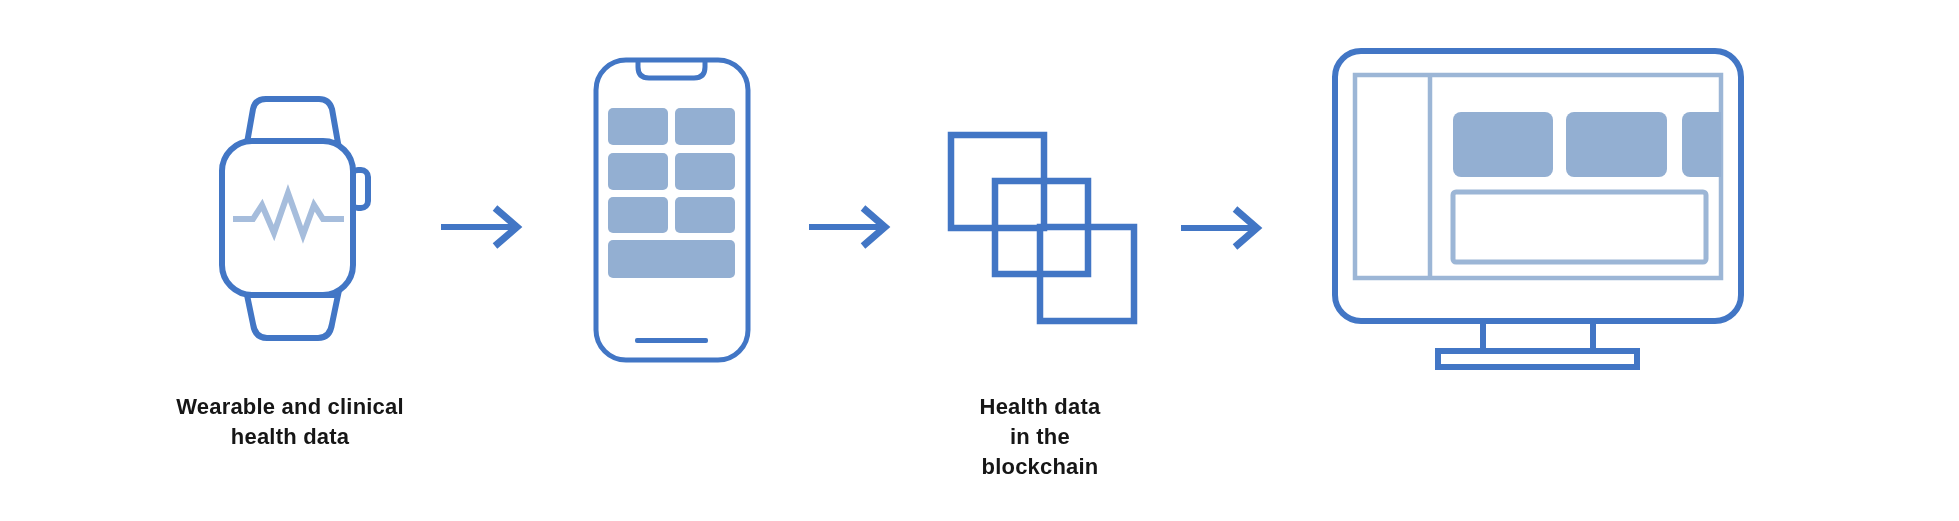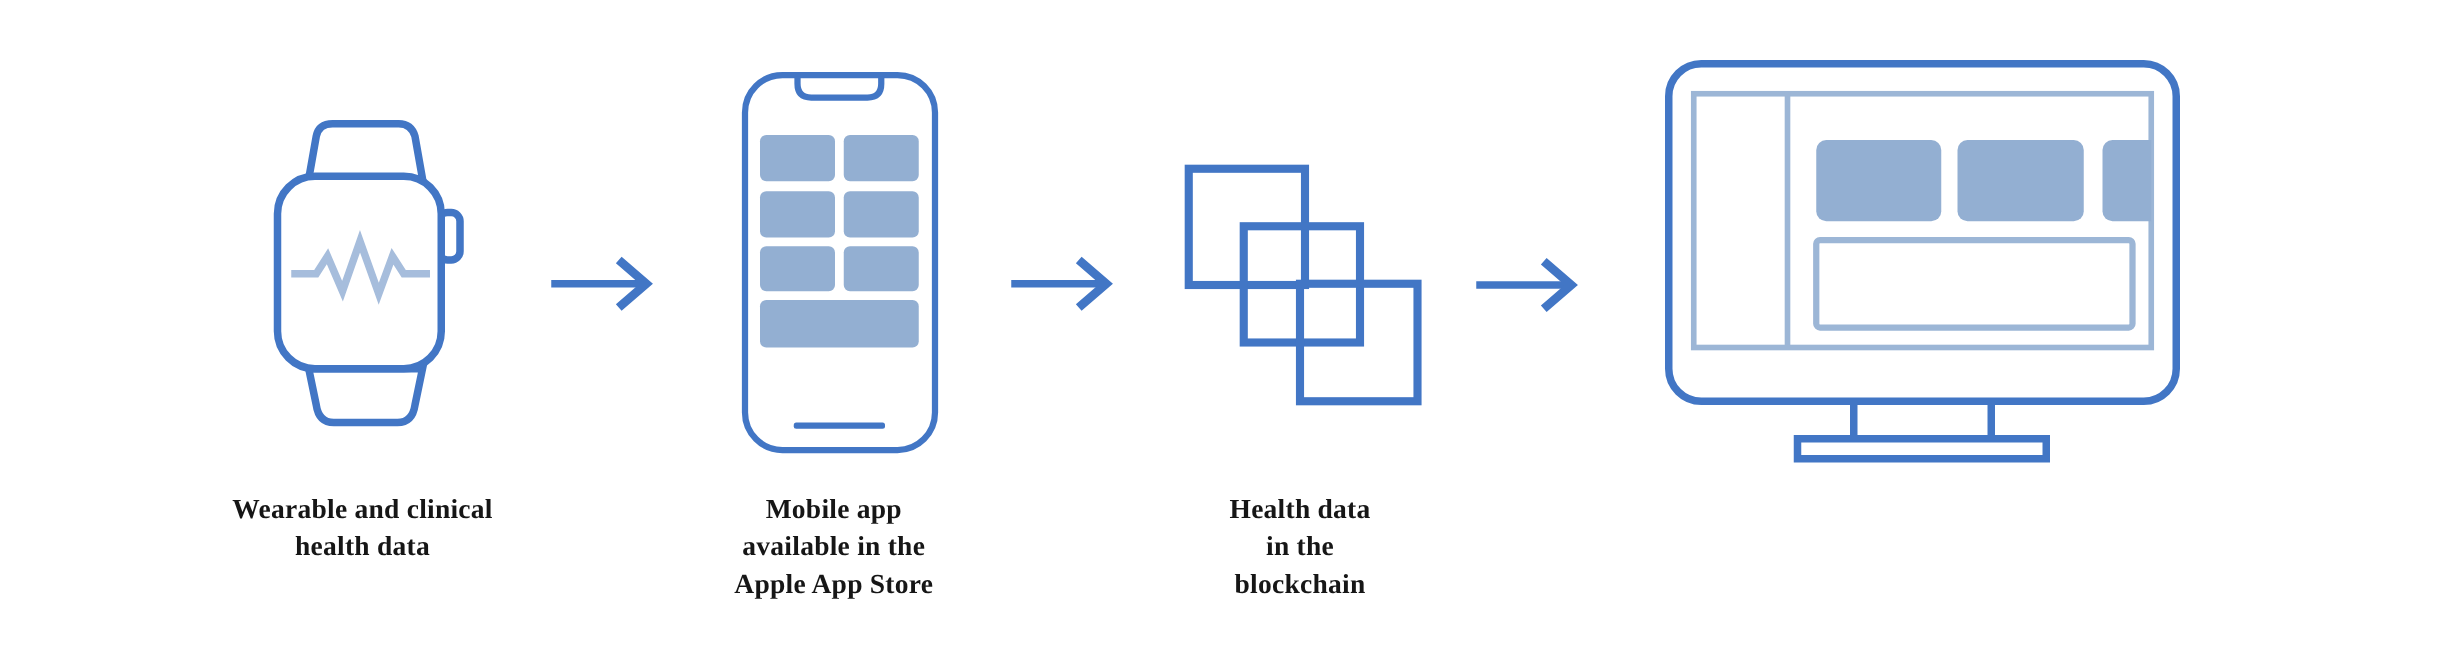--- a/index.html
+++ b/index.html
@@ -11,21 +11,20 @@
     --label-text:#161616;
   }
   *{box-sizing:border-box;margin:0;padding:0;}
   html,body{background:var(--background);}
   body{font-family:"Liberation Sans",sans-serif;}
   .canvas{
     position:relative;
     width:1959px;height:521px;
     background:var(--background);
     overflow:hidden;
-    font-family:Liberation Serif, serif;
   }
   .abs{position:absolute;}
   svg{display:block;overflow:visible;}
 
   
   .dk  {stroke:var(--outline-blue);fill:none;}
   .dkw {stroke:var(--outline-blue);fill:#fff;}
   .lt  {stroke:var(--panel-blue);fill:none;}
   .ltw {stroke:var(--panel-blue);fill:#fff;}
   .lf  {fill:var(--fill-blue);stroke:none;}
@@ -100,22 +99,19 @@
     <path class="lt" stroke-width="4.5" d="M 100 30 V 233"></path>
     <rect class="lf" x="123" y="67" width="100" height="65" rx="8"></rect>
     <rect class="lf" x="236" y="67" width="101" height="65" rx="8"></rect>
     <path class="lf" d="M 360 67 h 31 v 65 h -31 a 8 8 0 0 1 -8 -8 v -49 a 8 8 0 0 1 8 -8 z"></path>
     <rect class="ltw" stroke-width="5" x="123" y="147" width="253" height="70" rx="3"></rect>
   </svg>
 
   <div class="caption" style="left:290px">Wearable and clinical
 health data</div>
 
-  <div class="caption" style="left:667px">Mobile app
-available in the
-Apple App Store</div>
 
   <div class="caption" style="left:1040px">Health data
 in the
 blockchain</div>
 
 
 </div>
 
 </body></html>

